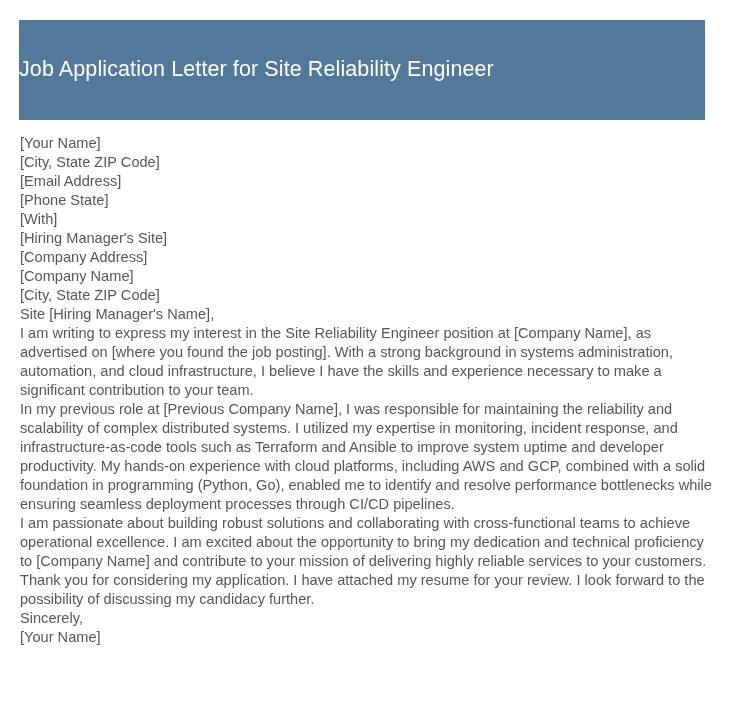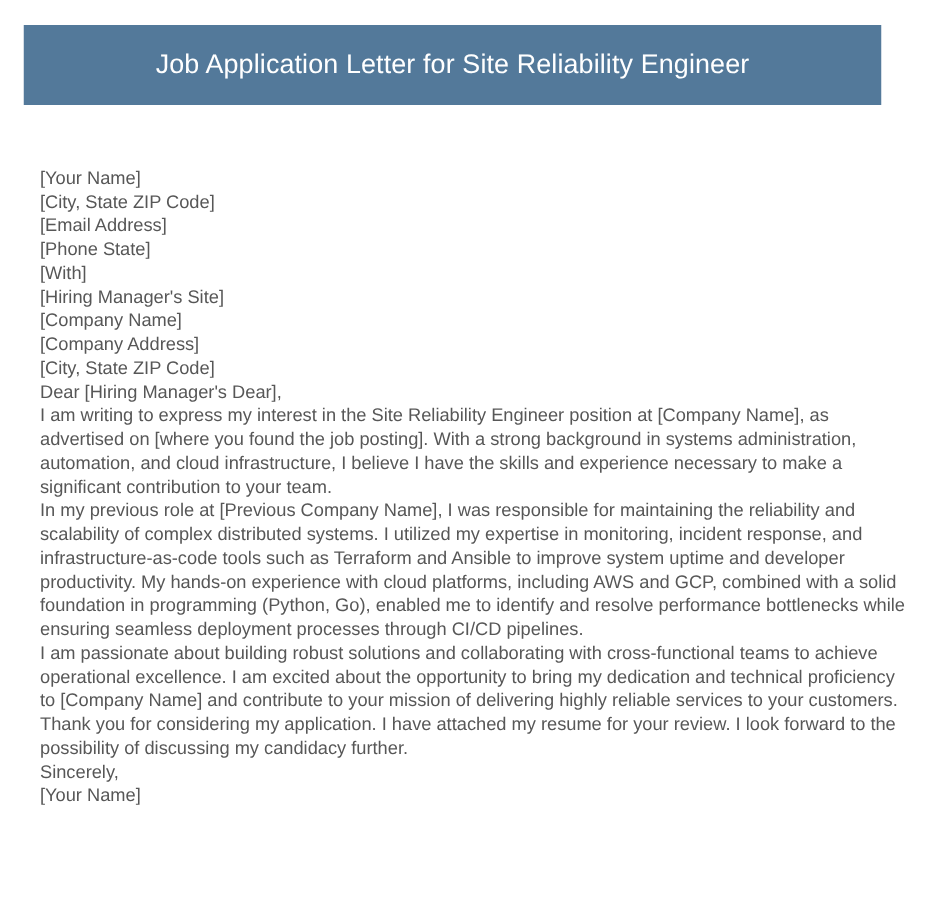--- a/index.html
+++ b/index.html
@@ -22,42 +22,42 @@
     background: #ffffff;
     box-sizing: border-box;
   }
 
   
   .letter-header {
     position: absolute;
     left: 19px;
     top: 20px;
     width: 686px;
-    height: 64px;
+    height: 100px;
     background: #53799a;
     display: flex;
     align-items: center;
-    justify-content: center;
+    justify-content: flex-start;
     box-sizing: border-box;
   }
   .letter-header-title {
     color: #ffffff;
     font-size: 21.5px;
     font-weight: 400;
     line-height: 1.2;
     text-align: center;
     letter-spacing: 0.1px;
     font-family: "Liberation Sans", sans-serif;
     white-space: nowrap;
   }
 
   
   .letter-body {
     position: absolute;
-    left: 32px;
+    left: 20px;
     top: 134px;
     width: 692px;
     color: #575757;
     font-size: 14.6px;
     line-height: 19px;
     font-family: "Liberation Sans", sans-serif;
     text-align: left;
   }
 
   .letter-line,
@@ -90,26 +90,26 @@
     <div class="block">
       <p class="letter-line">[Your Name]</p>
       <p class="letter-line">[City, State ZIP Code]</p>
       <p class="letter-line">[Email Address]</p>
       <p class="letter-line">[Phone State]</p>
       <p class="letter-line">[With]</p>
     </div>
 
     <div class="block">
       <p class="letter-line">[Hiring Manager's Site]</p>
+      <p class="letter-line">[Company Address]</p>
       <p class="letter-line">[Company Name]</p>
-      <p class="letter-line">[Company Address]</p>
       <p class="letter-line">[City, State ZIP Code]</p>
     </div>
 
-    <p class="letter-line">Dear [Hiring Manager's Dear],</p>
+    <p class="letter-line">Site [Hiring Manager's Name],</p>
 
     <p class="letter-paragraph">I am writing to express my interest in the Site Reliability Engineer position at [Company Name], as advertised on [where you found the job posting]. With a strong background in systems administration, automation, and cloud infrastructure, I believe I have the skills and experience necessary to make a significant contribution to your team.</p>
     <p class="letter-paragraph">In my previous role at [Previous Company Name], I was responsible for maintaining the reliability and scalability of complex distributed systems. I utilized my expertise in monitoring, incident response, and infrastructure-as-code tools such as Terraform and Ansible to improve system uptime and developer productivity. My hands-on experience with cloud platforms, including AWS and GCP, combined with a solid foundation in programming (Python, Go), enabled me to identify and resolve performance bottlenecks while ensuring seamless deployment processes through CI/CD pipelines.</p>
     <p class="letter-paragraph">I am passionate about building robust solutions and collaborating with cross-functional teams to achieve operational excellence. I am excited about the opportunity to bring my dedication and technical proficiency to [Company Name] and contribute to your mission of delivering highly reliable services to your customers.</p>
     <p class="letter-paragraph">Thank you for considering my application. I have attached my resume for your review. I look forward to the possibility of discussing my candidacy further.</p>
 
     <div class="block">
       <p class="letter-line">Sincerely,</p>
       <p class="letter-line">[Your Name]</p>
     </div>

